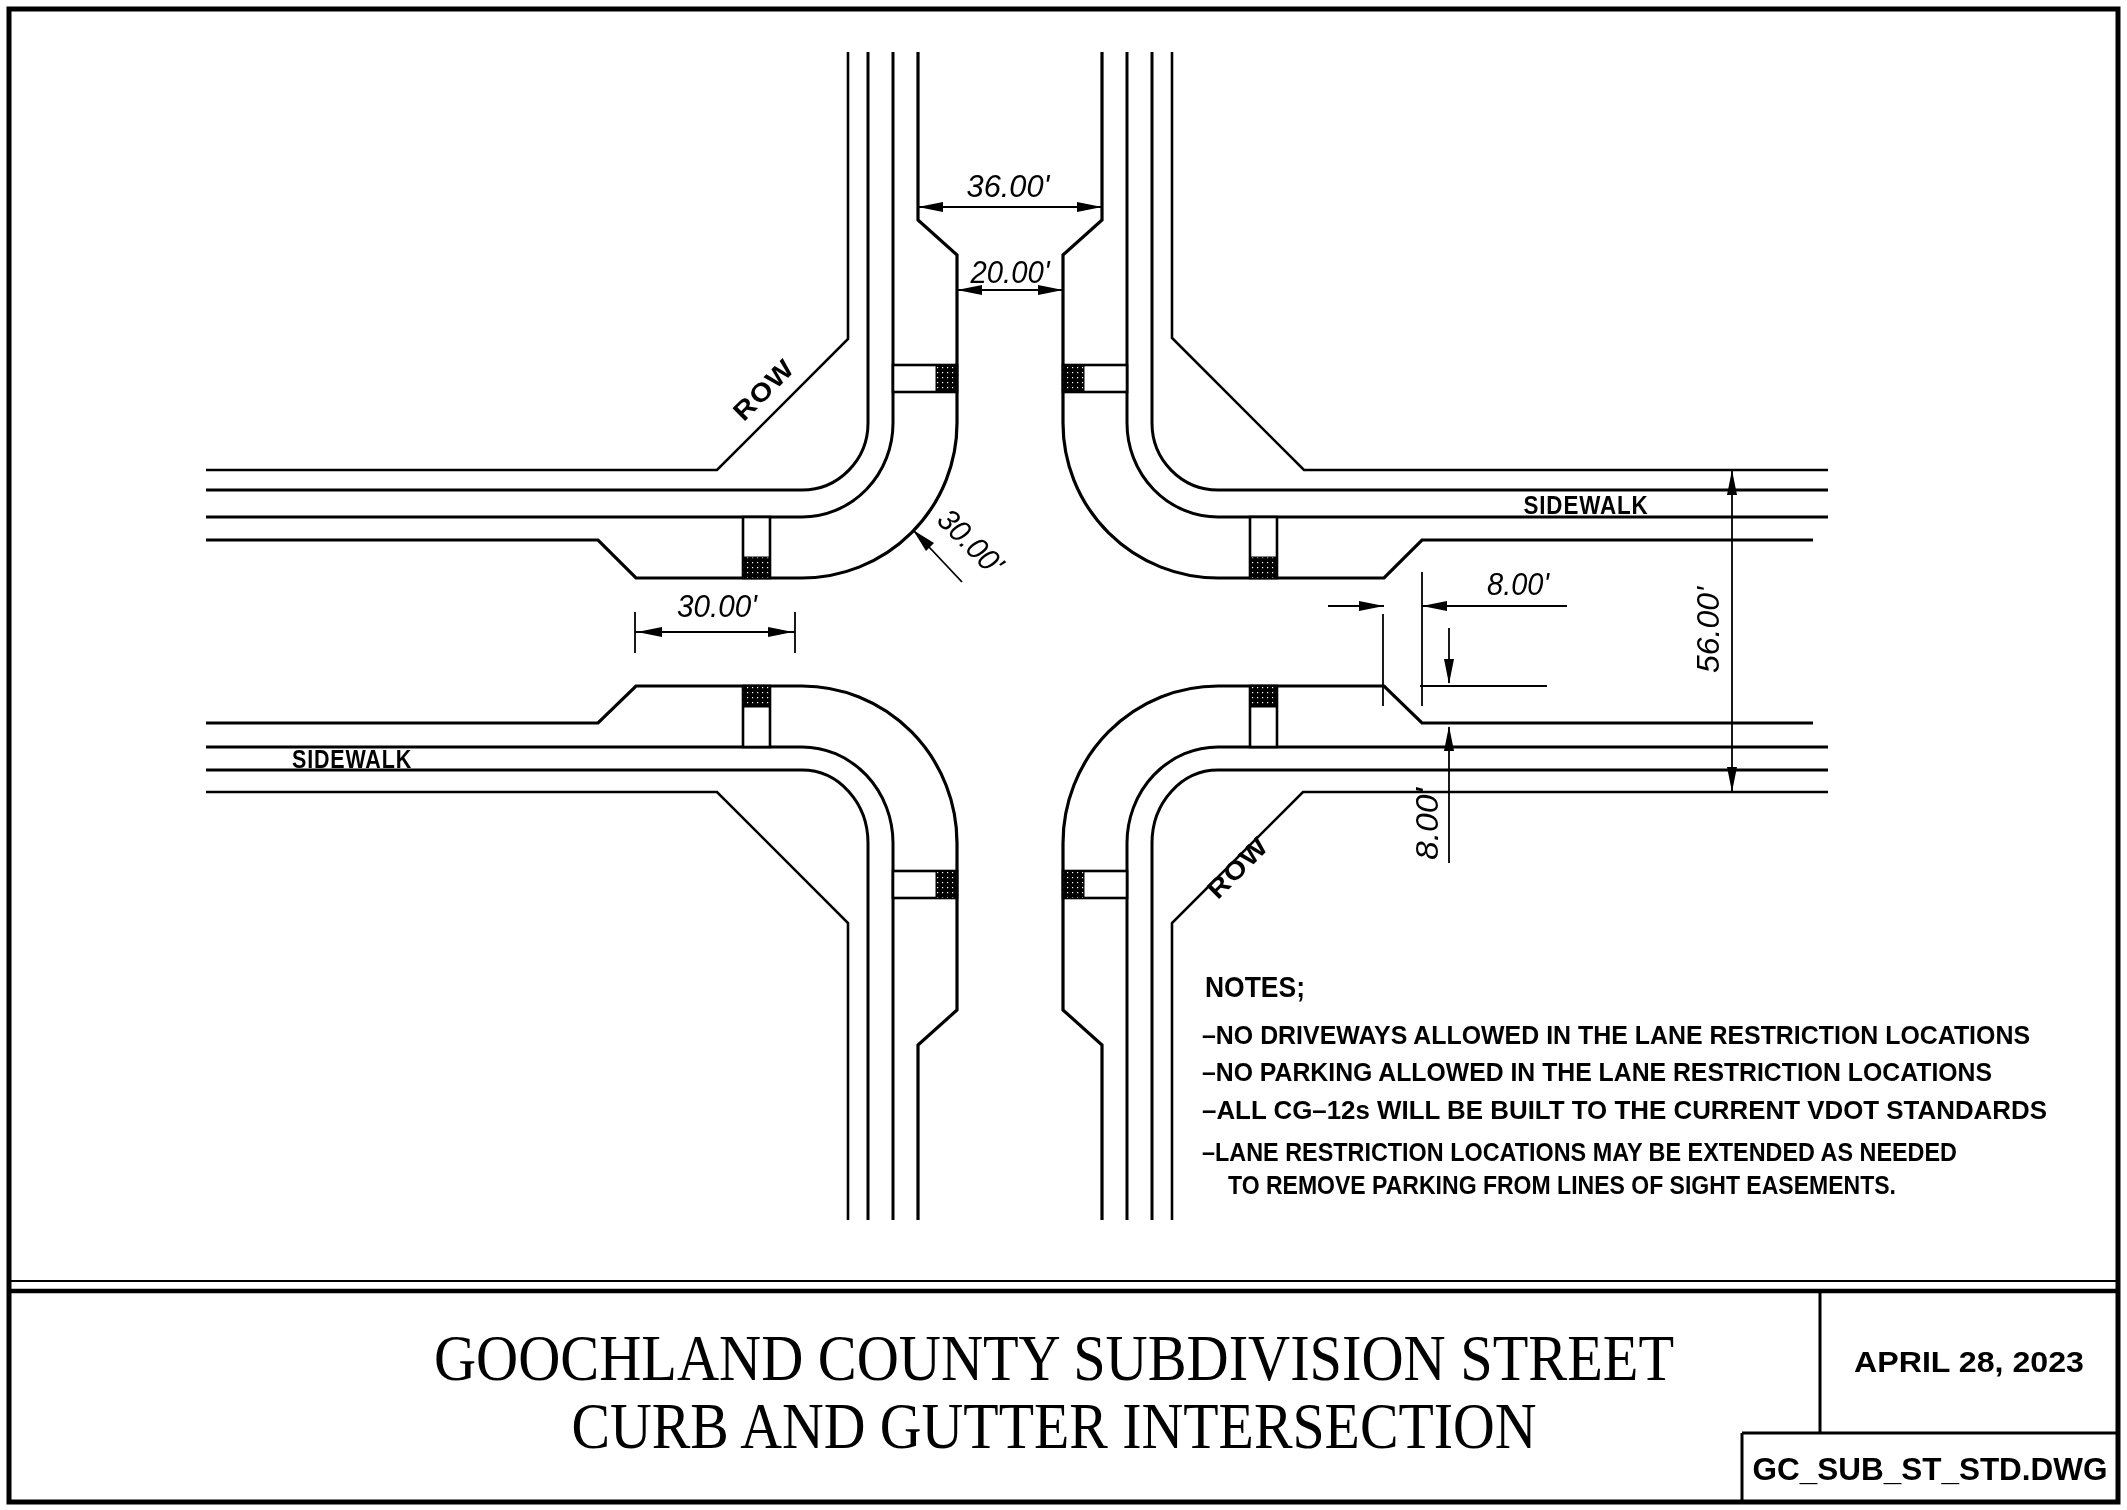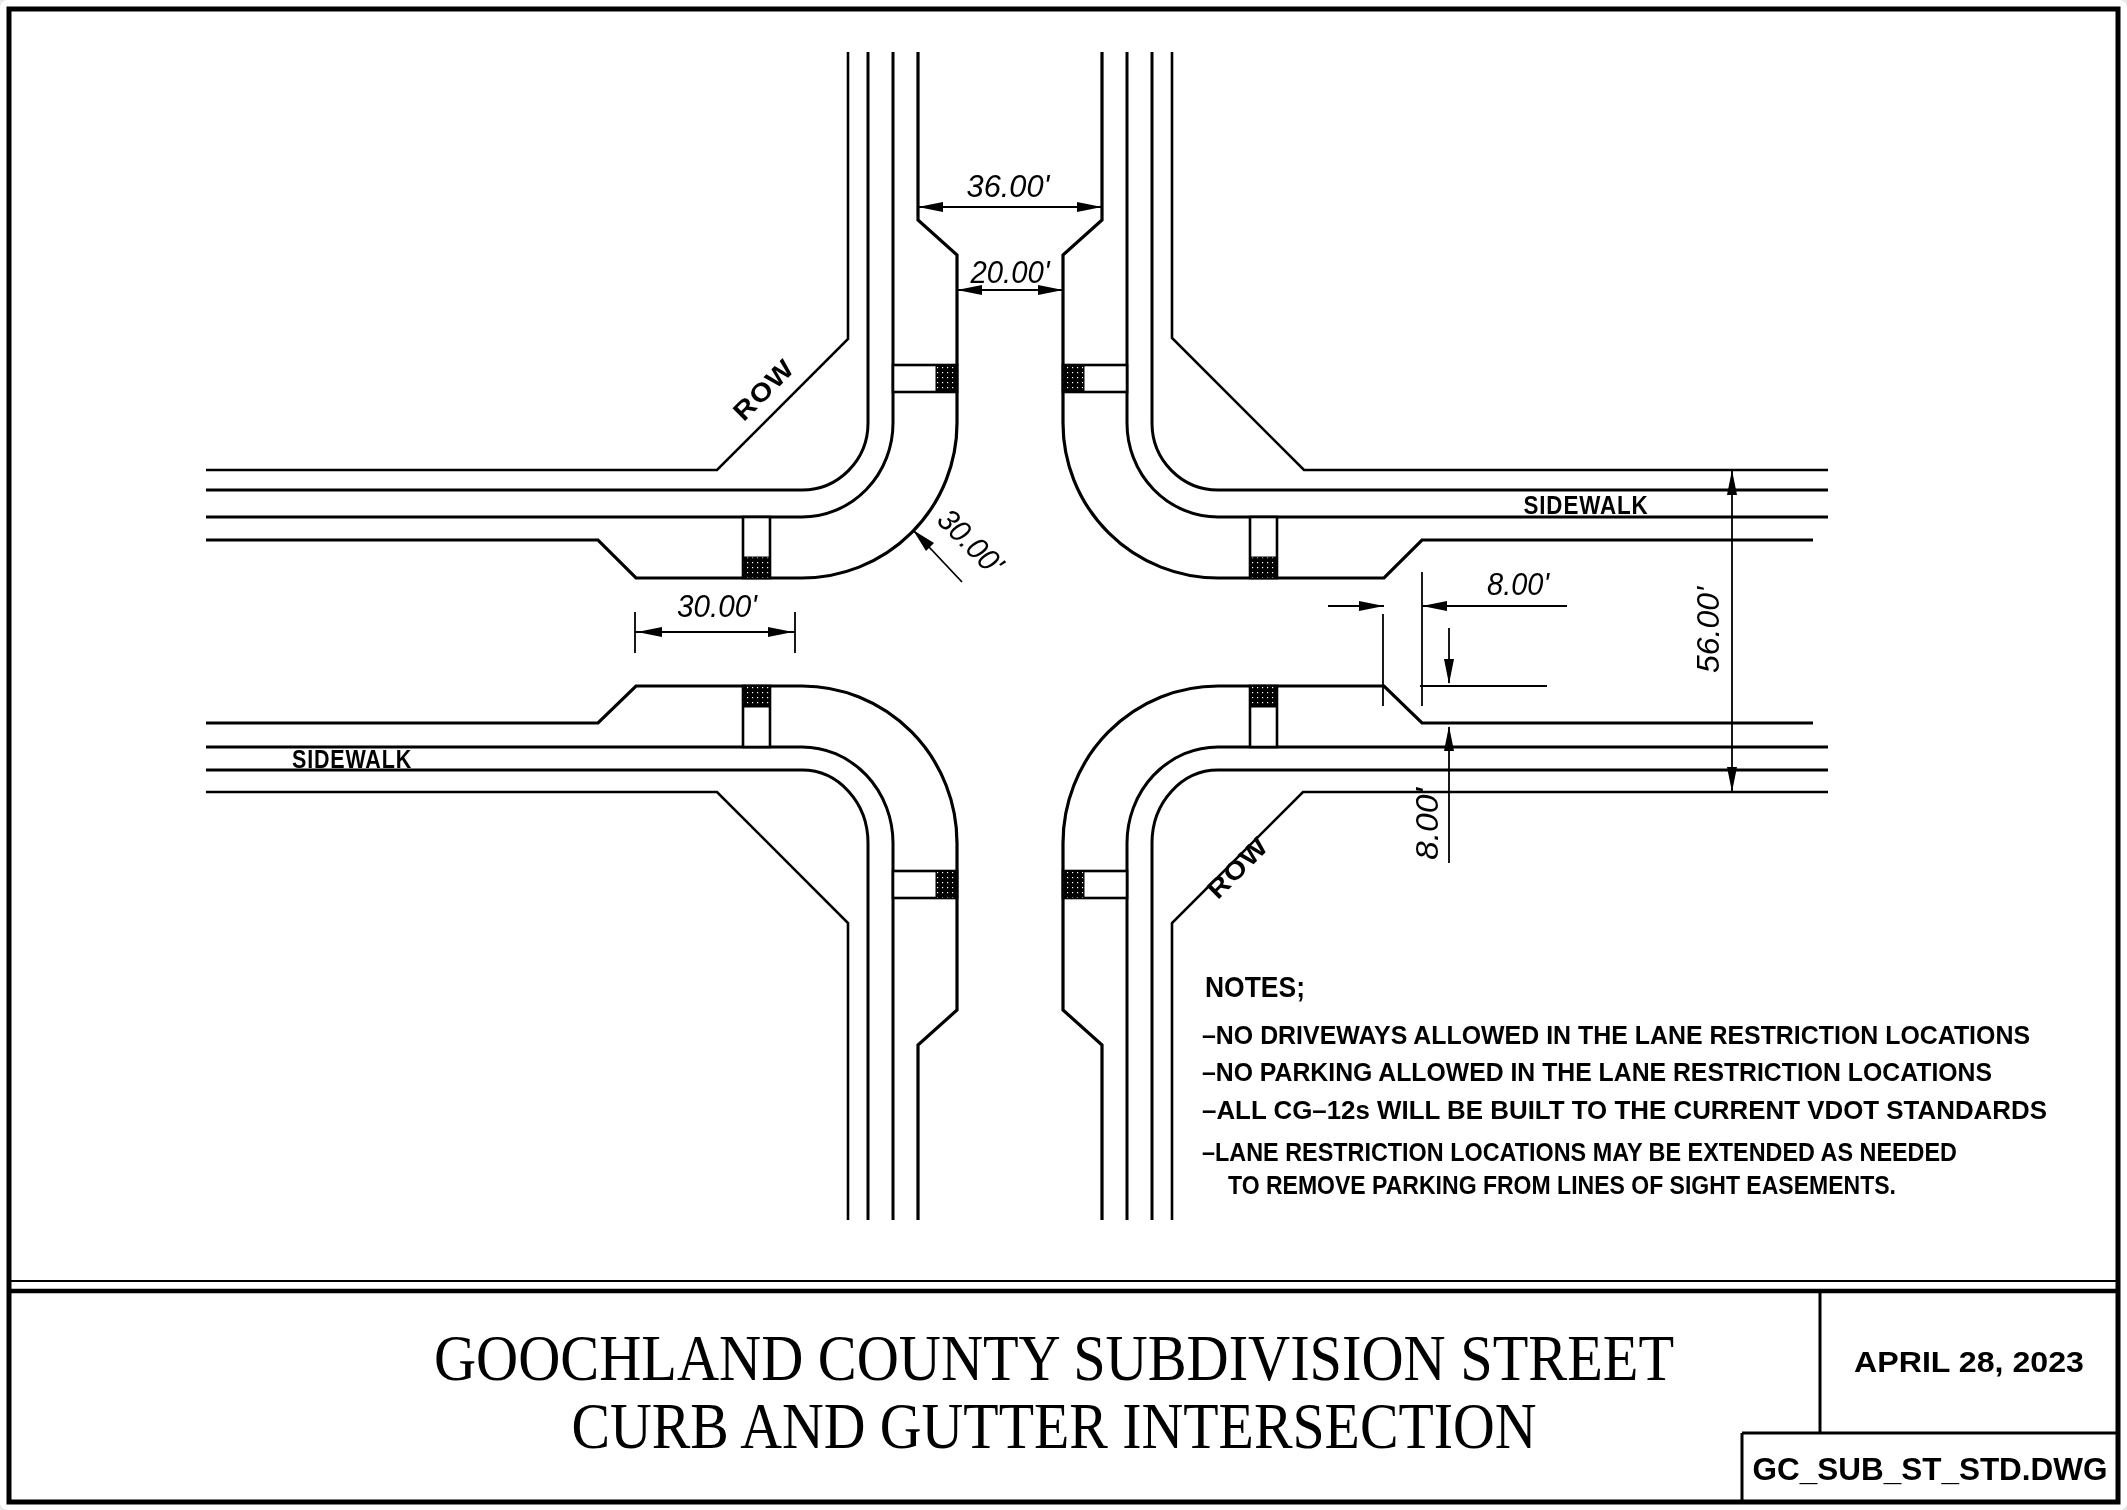--- a/index.html
+++ b/index.html
@@ -1,17 +1,17 @@
 <!DOCTYPE html>
 <html><head>
 <meta charset="utf-8">
 <style>
   html,body{margin:0;padding:0;background:#e8e8e8;}
   .sheet{position:relative;width:2127px;height:1510px;background:#ffffff;margin:0 auto;
-         font-family:"Liberation Sans",sans-serif;border-radius:8px;}
+         font-family:"Liberation Sans",sans-serif;}
   svg{display:block}
   
   .s-row {stroke:#000;stroke-width:2.6;fill:none}
   .s-main{stroke:#000;stroke-width:3;fill:none}
   .s-curb{stroke:#000;stroke-width:3.2;fill:none}
   .s-dim {stroke:#000;stroke-width:1.8;fill:none}
   .s-bd5 {stroke:#000;stroke-width:5;fill:none}
   .s-bd2 {stroke:#000;stroke-width:2;fill:none}
   .s-bd4 {stroke:#000;stroke-width:4.5;fill:none}
   .s-tb3 {stroke:#000;stroke-width:3;fill:none}

